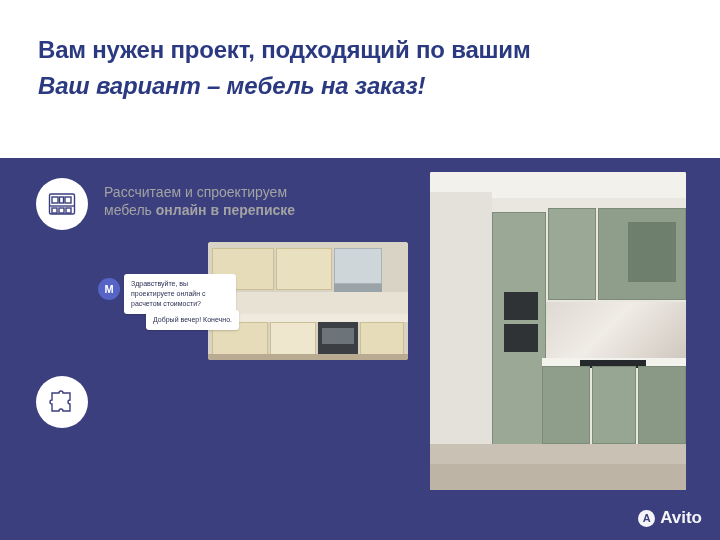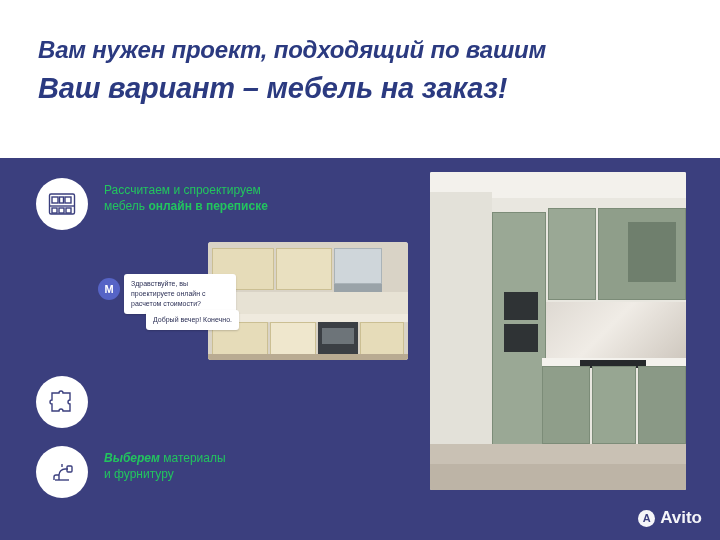--- a/index.html
+++ b/index.html
@@ -23,25 +23,25 @@
     background: #ffffff;
     padding: 34px 34px 0 38px;
   }
   .headline {
     font-size: 24px;
     line-height: 1.32;
     font-weight: 700;
     color: #2b3a80;
     letter-spacing: -0.2px;
   }
-  .headline .l1, .headline .l2 { display: block; font-style: italic; }
+  .headline .l1, .headline .l2 { display: block; }
   .subheadline {
     display: block;
     margin-top: 4px;
-    font-size: 29px;
+    font-size: 24px;
     line-height: 1.3;
     font-weight: 700;
     font-style: italic;
     color: #2b3a80;
     letter-spacing: -0.2px;
   }
 
   
   .panel {
     position: absolute;
@@ -69,22 +69,22 @@
     width: 52px; height: 52px;
     border-radius: 50%;
     background: #ffffff;
     display: flex;
     align-items: center;
     justify-content: center;
   }
   .badge svg { display: block; }
 
   .feat-text {
-    color: #22c55e;
-    font-size: 12px;
+    color: #a3a3a3;
+    font-size: 14px;
     line-height: 1.3;
     padding-top: 5px;
     font-weight: 400;
   }
   .feat-text .em {
     font-weight: 700;
   }
   .feat-text .bold {
     font-weight: 700;
     font-style: italic;
@@ -252,35 +252,20 @@
       </div>
 
       <div class="feature" style="margin-top:14px;">
         <div class="badge">
           <svg width="30" height="30" viewBox="0 0 30 30" fill="none" stroke="#3b3f7e" stroke-width="1.4">
             <path d="M5 6h7a2 2 0 1 1 4 0h7v7a2 2 0 1 0 0 4v7h-7a2 2 0 1 0-4 0H5v-7a2 2 0 1 1 0-4V6z"></path>
           </svg>
         </div>
       </div>
 
-      <div class="feature" style="margin-top:18px;">
-        <div class="badge">
-          <svg width="30" height="30" viewBox="0 0 30 30" fill="none" stroke="#3b3f7e" stroke-width="1.4">
-            <path d="M8 23h14"></path>
-            <path d="M12 23v-5a6 6 0 0 1 6-6h3"></path>
-            <rect x="20" y="9" width="5" height="6" rx="1"></rect>
-            <path d="M12 18H9a2 2 0 0 0-2 2v3"></path>
-            <path d="M15 7v3"></path>
-          </svg>
-        </div>
-        <div class="feat-text">
-          <span class="bold">Выберем</span><span> материалы</span><br>
-          <span>и фурнитуру</span>
-        </div>
-      </div>
 
     </div>
 
     <div class="right-photo">
       <div class="rp bgwall"></div>
       <div class="rp ceil"></div>
       <div class="rp leftwall"></div>
       <div class="rp window"></div>
       <div class="rp tall-left"></div>
       <div class="rp cab-top-r2"></div>

